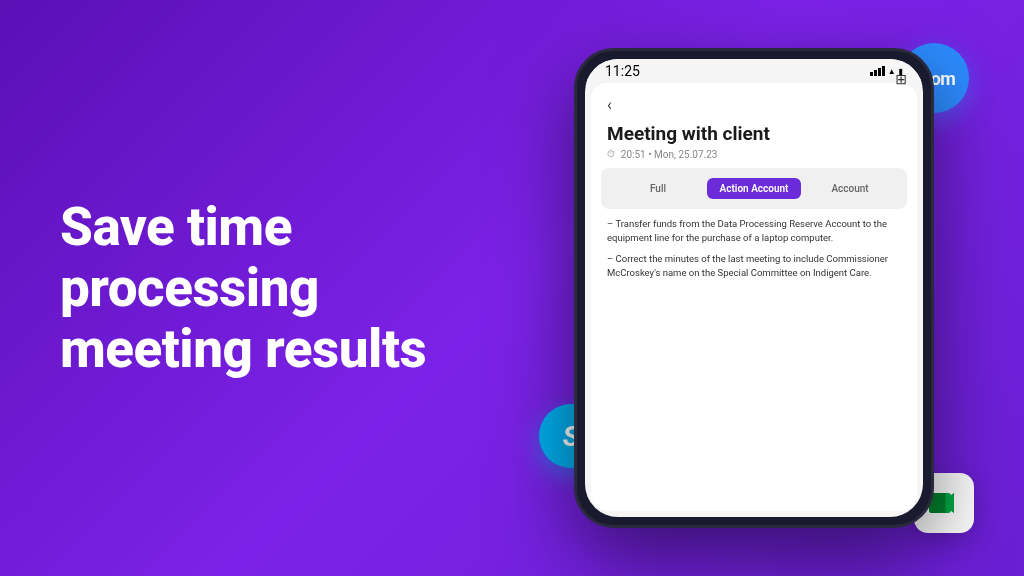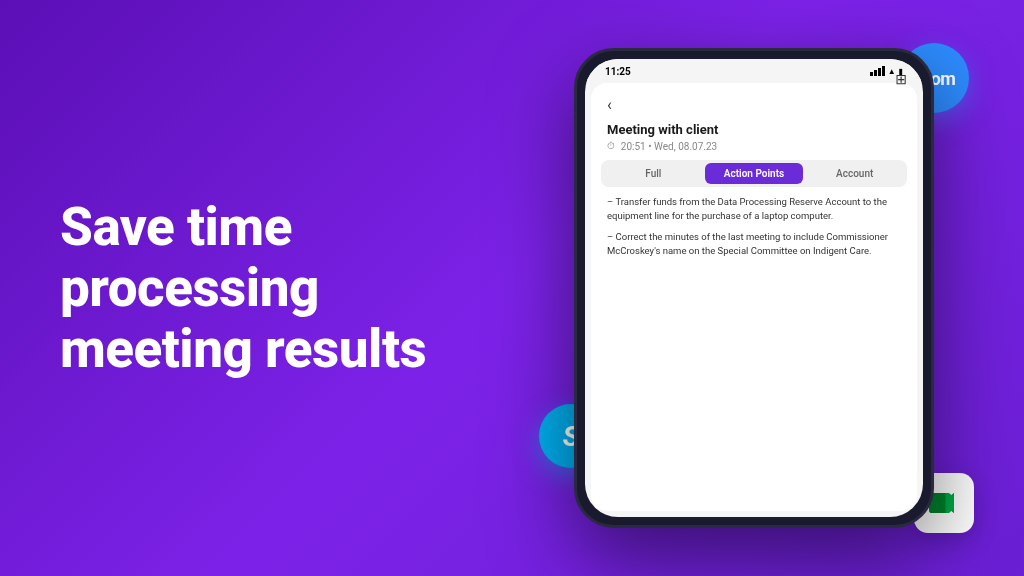--- a/index.html
+++ b/index.html
@@ -68,22 +68,22 @@
     .status-bar {
       background: #f5f5f5;
       height: 24px;
       display: flex;
       align-items: center;
       justify-content: space-between;
       padding: 0 20px;
     }
 
     .status-time {
-      font-size: 10px;
-      font-weight: 700;
+      font-size: 14px;
+      font-weight: 400;
       color: #000;
     }
 
     .status-icons {
       display: flex;
       align-items: center;
       gap: 3px;
     }
 
     .signal-bars {
@@ -122,21 +122,21 @@
     }
 
     .back-btn {
       font-size: 16px;
       color: #333;
       cursor: pointer;
       margin-bottom: 8px;
     }
 
     .meeting-title {
-      font-size: 13px;
+      font-size: 19px;
       font-weight: 700;
       color: #1a1a1a;
       margin-bottom: 3px;
     }
 
     .meeting-meta {
       display: flex;
       align-items: center;
       gap: 6px;
       font-size: 10px;
@@ -146,21 +146,21 @@
     .clock-icon {
       font-size: 10px;
     }
 
     
     .tabs {
       display: flex;
       margin: 0 10px 8px;
       background: #f0f0f0;
       border-radius: 8px;
-      padding: 3px;
+      padding: 10px;
       gap: 2px;
     }
 
     .tab {
       flex: 1;
       text-align: center;
       padding: 5px 4px;
       border-radius: 6px;
       font-size: 10px;
       font-weight: 500;
@@ -312,27 +312,27 @@
         <div class="app-header">
 
           <div class="back-btn">‹</div>
 
           <div class="filter-icon">⊞</div>
 
           <div class="meeting-title">Meeting with client</div>
 
           <div class="meeting-meta">
             <span class="clock-icon">⏱</span>
-            <span>20:51 • Wed, 08.07.23</span>
+            <span>20:51 • Mon, 25.07.23</span>
           </div>
         </div>
 
         <div class="tabs">
           <div class="tab">Full</div>
-          <div class="tab active">Action Points</div>
+          <div class="tab active">Action Account</div>
           <div class="tab">Account</div>
         </div>
 
         <div class="content-area">
           <p>– Transfer funds from the Data Processing Reserve Account to the equipment line for the purchase of a laptop computer.</p>
           <p>– Correct the minutes of the last meeting to include Commissioner McCroskey's name on the Special Committee on Indigent Care.</p>
         </div>
 
       </div>
     </div>

